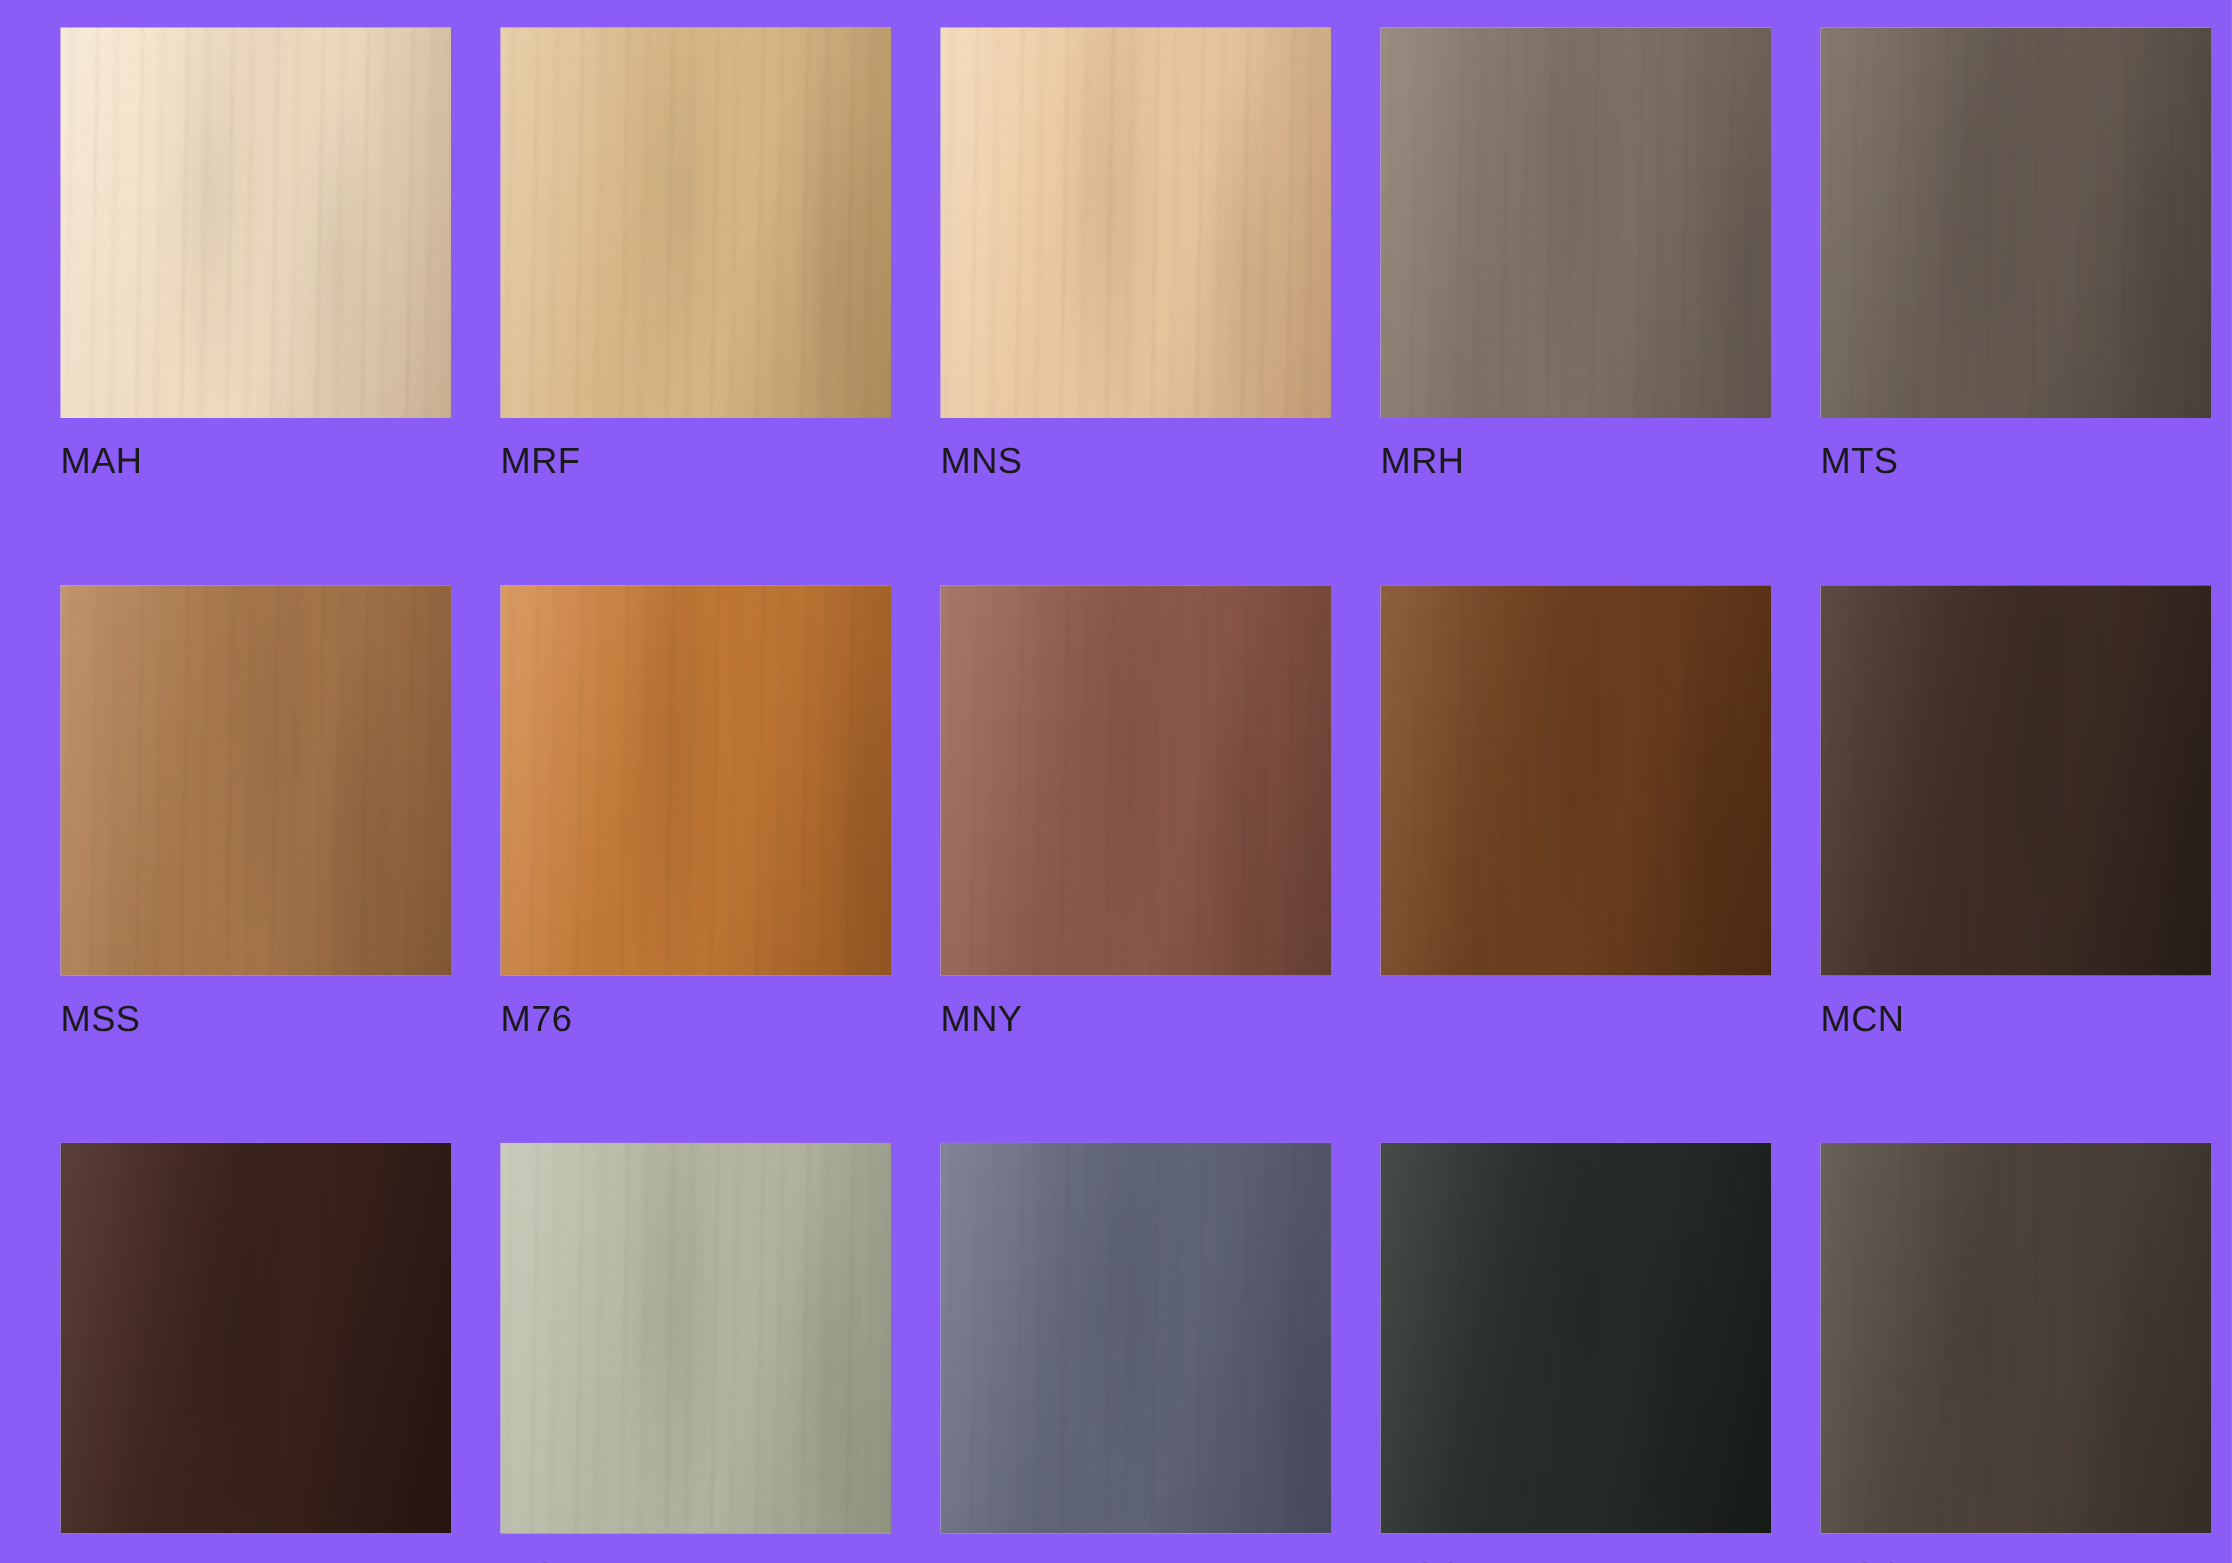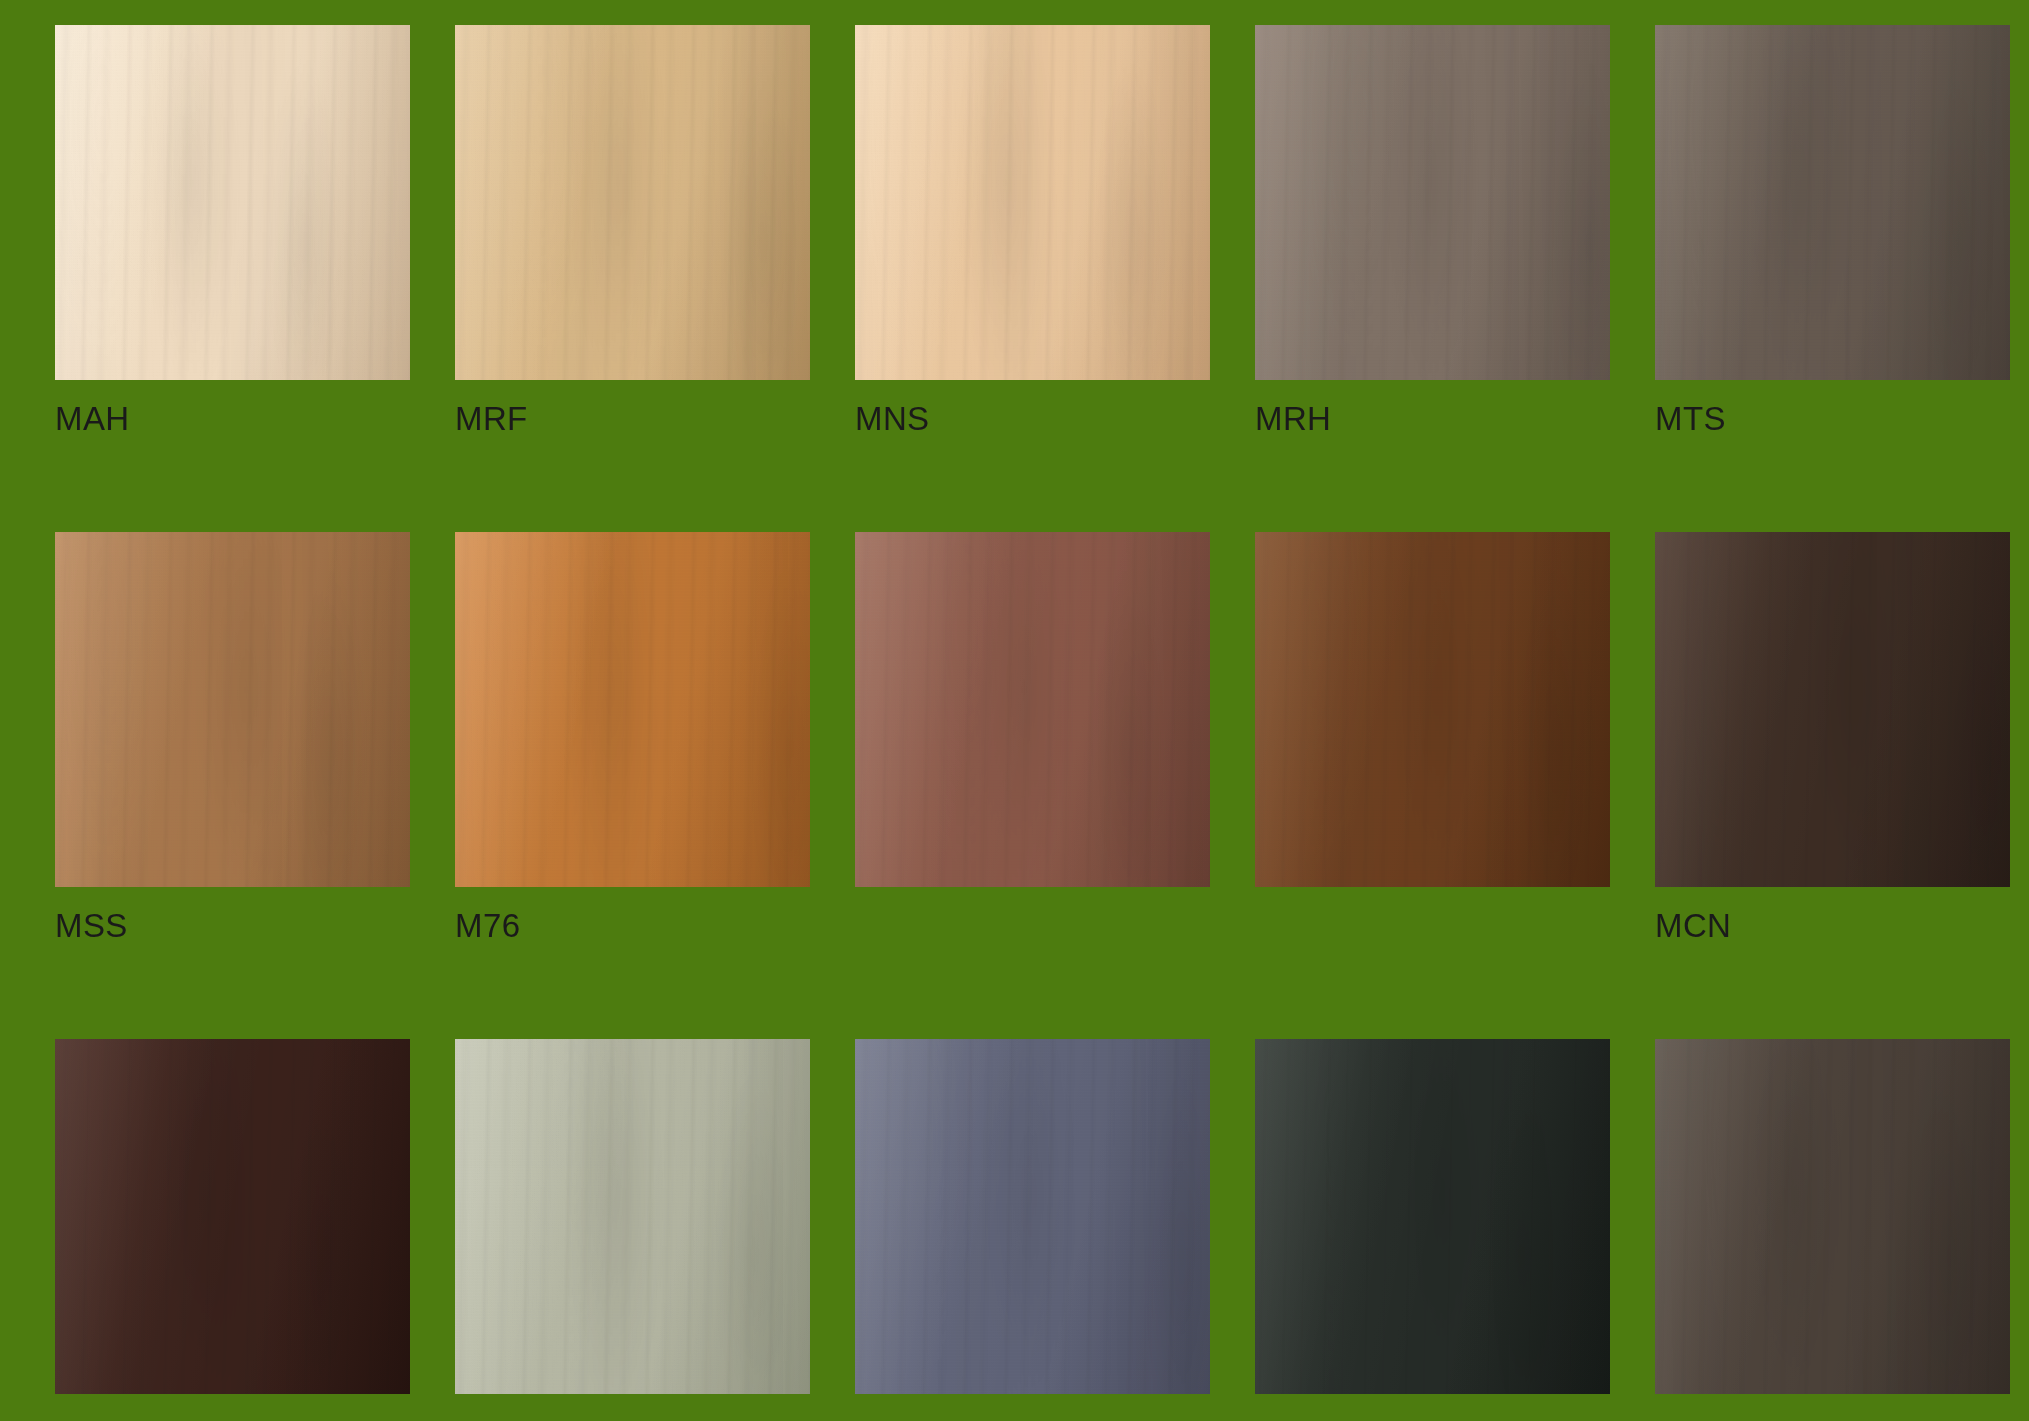--- a/index.html
+++ b/index.html
@@ -13,21 +13,21 @@
     height: 1421px;
     font-family: "Liberation Sans", sans-serif;
     -webkit-font-smoothing: antialiased;
     overflow: hidden;
   }
 
   #swatch-board {
     position: relative;
     width: 2029px;
     height: 1421px;
-    background: #4d7c0f;
+    background: #8b5cf6;
     box-sizing: border-box;
     padding-left: 55px;
     padding-top: 25px;
   }
 
   .swatch-grid {
     display: grid;
     grid-template-columns: repeat(5, 355px);
     column-gap: 45px;
     row-gap: 97px;
@@ -219,20 +219,21 @@
   </div>
 
   <div class="swatch-cell">
     <div class="swatch-chip">
       <div class="chip-base" style="background: linear-gradient(103deg, rgb(160, 110, 92) 0%, rgb(139, 88, 72) 38%, rgb(139, 88, 72) 62%, rgb(111, 67, 54) 100%);"></div>
       <div class="chip-figure" style="background-position: -79px 0px, 31px 0px, 23px 0px, 63px 0px;"></div>
       <div class="chip-grain"></div>
       <div class="chip-pores"></div>
       <div class="chip-sheen"></div>
     </div>
+    <div class="swatch-label">MNY</div>
   </div>
 
   <div class="swatch-cell">
     <div class="swatch-chip">
       <div class="chip-base" style="background: linear-gradient(103deg, rgb(132, 81, 44) 0%, rgb(107, 61, 30) 38%, rgb(107, 61, 30) 62%, rgb(81, 44, 18) 100%);"></div>
       <div class="chip-figure" style="background-position: -116px 0px, 44px 0px, 52px 0px, 12px 0px;"></div>
       <div class="chip-grain"></div>
       <div class="chip-pores"></div>
       <div class="chip-sheen"></div>
     </div>

